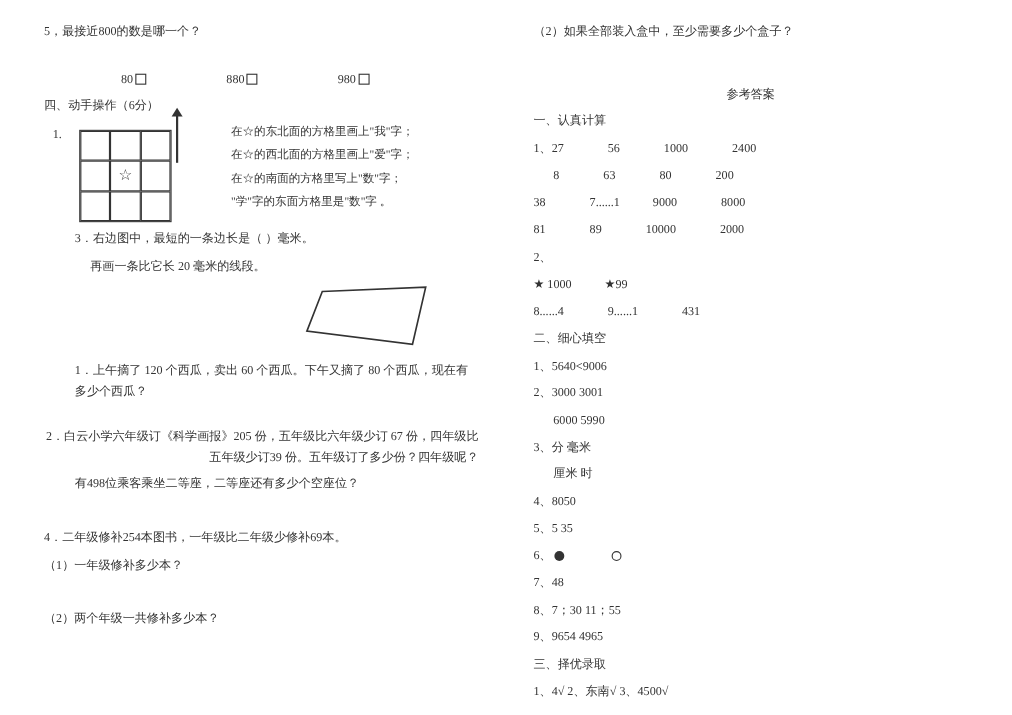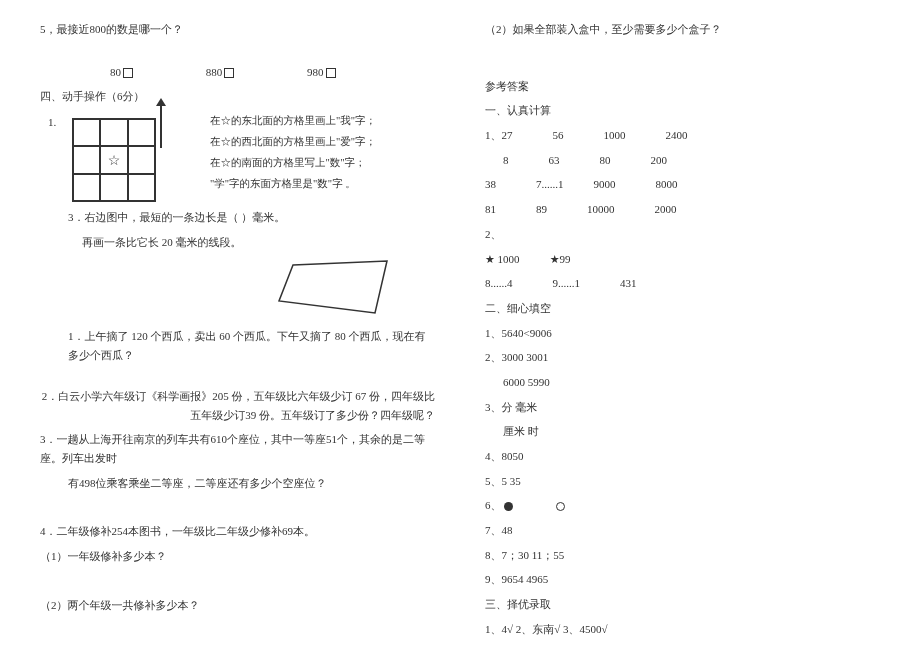--- a/index.html
+++ b/index.html
@@ -11,21 +11,21 @@
       font-size: 11px;
       color: #333;
       display: flex;
       padding: 20px 30px;
     }
     .col { flex: 1; padding: 0 10px; }
     .col-left { padding-right: 25px; }
     .col-right { padding-left: 25px; }
     .line { margin-bottom: 6px; line-height: 1.7; }
     .indent { padding-left: 28px; }
-    .center { }
+    .center { text-align: center; }
     .ans-row span { margin-right: 40px; display: inline-block; }
     .grid-arrow-wrap {
       display: flex;
       align-items: flex-start;
       margin-bottom: 6px;
     }
     .grid3 {
       width: 84px;
       height: 84px;
       border: 1.5px solid #333;
@@ -111,21 +111,20 @@
 
   <div class="polygon-wrap">
     <svg class="polygon" width="120" height="60">
       <polygon points="18,8 112,4 100,56 4,44" fill="none" stroke="#333" stroke-width="1.5"></polygon>
     </svg>
   </div>
 
   <div class="line indent">1．上午摘了 120 个西瓜，卖出 60 个西瓜。下午又摘了 80 个西瓜，现在有多少个西瓜？</div>
   <div class="spacer"></div>
   <div class="line indent" style="text-indent:-28px; padding-left:28px;text-align:right;">2．白云小学六年级订《科学画报》205 份，五年级比六年级少订 67 份，四年级比五年级少订39 份。五年级订了多少份？四年级呢？</div>
-  <div class="line">3．一趟从上海开往南京的列车共有610个座位，其中一等座51个，其余的是二等座。列车出发时</div>
   <div class="line indent">有498位乘客乘坐二等座，二等座还有多少个空座位？</div>
   <div class="spacer"></div>
   <div class="spacer-sm"></div>
   <div class="line">4．二年级修补254本图书，一年级比二年级少修补69本。</div>
   <div class="line">（1）一年级修补多少本？</div>
   <div class="spacer"></div>
   <div class="spacer-sm"></div>
   <div class="line">（2）两个年级一共修补多少本？</div>
   <div class="spacer"></div>
   <div class="spacer-sm"></div>

